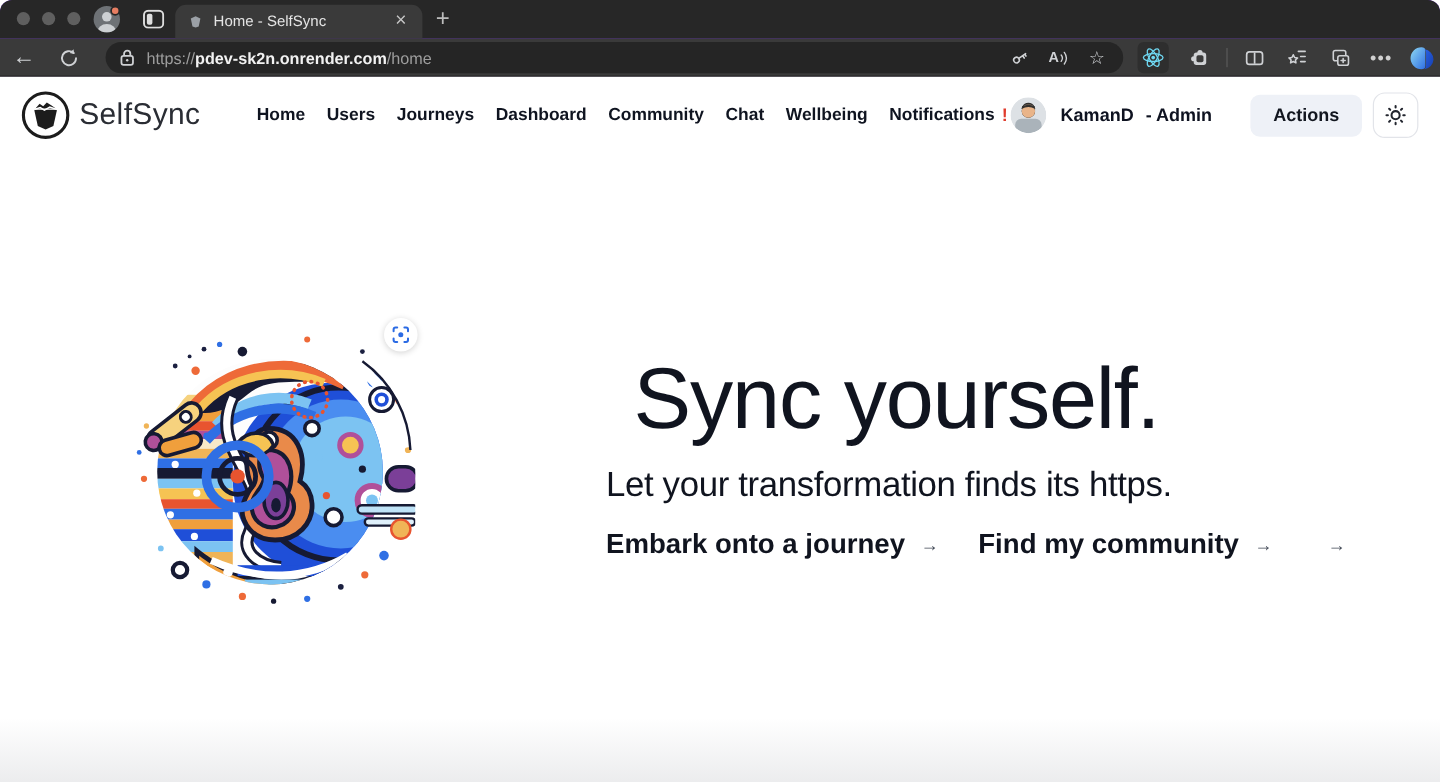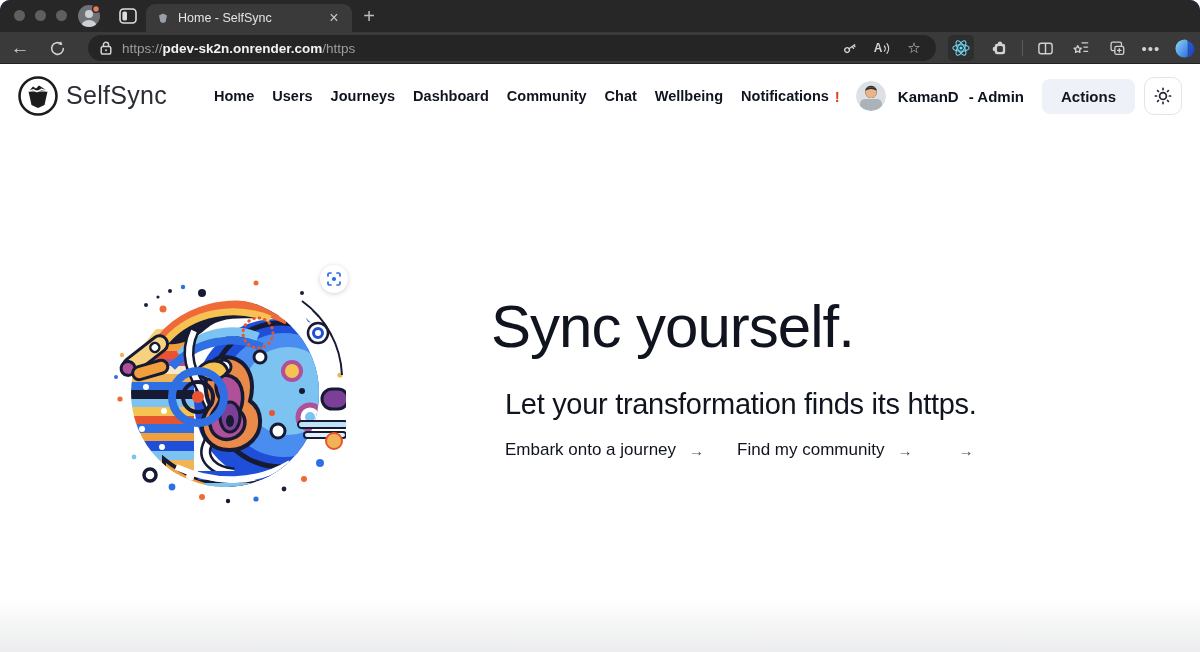--- a/index.html
+++ b/index.html
@@ -52,37 +52,37 @@
 
   
   .site-header { position:relative; height:64px; }
   .logo { position:absolute; left:17px; top:11px; width:42px; height:42px; cursor:pointer; }
   .brand { position:absolute; left:66px; top:17px; font-size:25px; font-weight:500; color:#2a2d34; letter-spacing:.3px; cursor:pointer; }
   .site-nav { position:absolute; left:214px; top:0; height:64px; display:flex; align-items:center; gap:18px; }
   .nav-item { font-size:14.5px; font-weight:700; color:#0f1420; white-space:nowrap; cursor:pointer; display:flex; align-items:center; gap:6px; }
   .notif-badge { color:#e03c2d; font-weight:700; font-size:15px; }
   .hdr-right { position:absolute; right:18px; top:0; height:64px; display:flex; align-items:center; }
   .hdr-avatar { width:30px; height:30px; border-radius:50%; overflow:hidden; flex:0 0 auto; margin-right:12px; cursor:pointer; }
-  .hdr-name { font-size:15px; font-weight:700; color:#0e1220; white-space:nowrap; display:flex; gap:10px; margin-right:18px; }
+  .hdr-name { font-size:15px; font-weight:700; color:#0e1220; white-space:nowrap; display:flex; gap:10px; margin-right:32px; }
   .actions-btn { height:35px; padding:0 19px; border:none; border-radius:8px; background:#eef1f7;
                  font-family:inherit; font-size:15px; font-weight:700; color:#12161f; cursor:pointer; margin-right:9px; }
   .theme-btn { width:38px; height:38px; border-radius:10px; border:1px solid #e2e4e9; background:#fff;
                display:flex; align-items:center; justify-content:center; cursor:pointer; }
 
   
   .illus { position:absolute; left:106px; top:207px; width:240px; height:236px; }
   .vf-btn { position:absolute; right:-2px; top:-6px; width:28px; height:28px; border-radius:50%; background:#fff;
             box-shadow:0 1px 5px rgba(0,0,0,.18); display:flex; align-items:center; justify-content:center; cursor:pointer; }
-  .hero-title { position:absolute; left:491px; top:233px; font-size:60px; line-height:1; font-weight:500;
+  .hero-title { position:absolute; left:528px; top:233px; font-size:72px; line-height:1; font-weight:500;
                 letter-spacing:-1px; color:#10141f; white-space:nowrap; }
   .hero-sub { position:absolute; left:505px; top:324px; font-size:29px; font-weight:500; letter-spacing:-.3px;
               color:#10141f; white-space:nowrap; }
   .hero-links { position:absolute; left:505px; top:376px; display:flex; gap:33px; align-items:center; }
   .hero-link { display:flex; align-items:center; cursor:pointer; white-space:nowrap; }
-  .hero-link .lbl { font-size:17px; font-weight:400; color:#10141f; }
+  .hero-link .lbl { font-size:23px; font-weight:700; color:#10141f; }
   .hero-link .arr { font-size:15px; color:#434a57; margin-left:13px; padding-top:1px; }
 </style>
 </head>
 <body>
 
 <div class="screen">
 
   <div class="titlebar">
     <div class="lights">
       <span class="light"></span>
@@ -127,21 +127,21 @@
         <path d="M15.2,9 a6.2,6.2 0 1 1 -2,-4.6" fill="none" stroke="#cfd1d4" stroke-width="1.7" stroke-linecap="round"></path>
         <polygon points="13,1.2 13.6,5.4 9.6,4.4" fill="#cfd1d4"></polygon>
       </svg>
     </div>
     <div class="addressbar">
       <svg class="lock-ic" viewBox="0 0 16 16">
         <rect x="3.2" y="6.6" width="9.6" height="7.4" rx="1.8" fill="none" stroke="#cfd1d4" stroke-width="1.5"></rect>
         <path d="M5.4,6.6 V4.8 a2.6,2.6 0 0 1 5.2,0 V6.6" fill="none" stroke="#cfd1d4" stroke-width="1.5"></path>
         <circle cx="8" cy="10.2" r="1" fill="#cfd1d4"></circle>
       </svg>
-      <span class="url"><span class="dim">https://</span><span class="host">pdev-sk2n.onrender.com</span><span class="dim">/https</span></span>
+      <span class="url"><span class="dim">https://</span><span class="host">pdev-sk2n.onrender.com</span><span class="dim">/home</span></span>
       <span class="ab-spacer"></span>
       <span class="ab-icon">
         <svg viewBox="0 0 18 18" width="16" height="16">
           <g transform="rotate(-35 9 9)" fill="none" stroke="#cfd1d4" stroke-width="1.5" stroke-linecap="round">
             <circle cx="5" cy="9" r="2.6"></circle>
               <path d="M7.6,9 H15.4 M12,9 v2.6 M14.4,9 v2"></path>
           </g>
         </svg>
       </span>
       <span class="ab-icon read-aloud">

